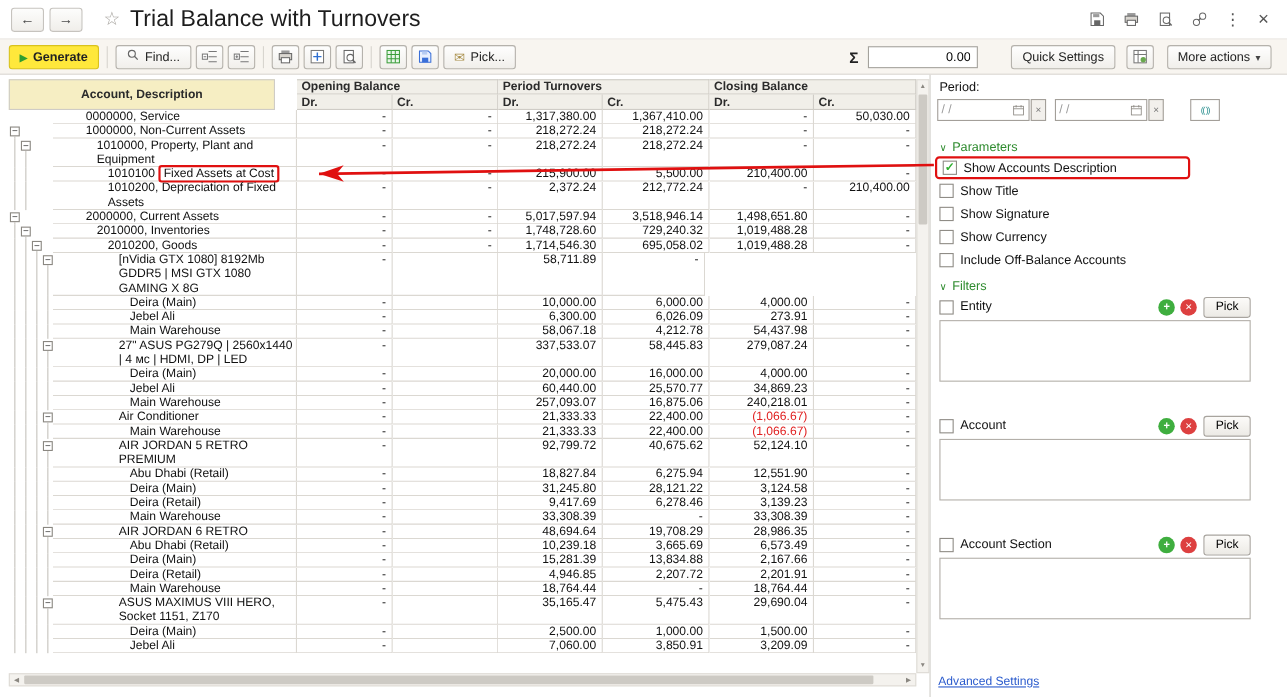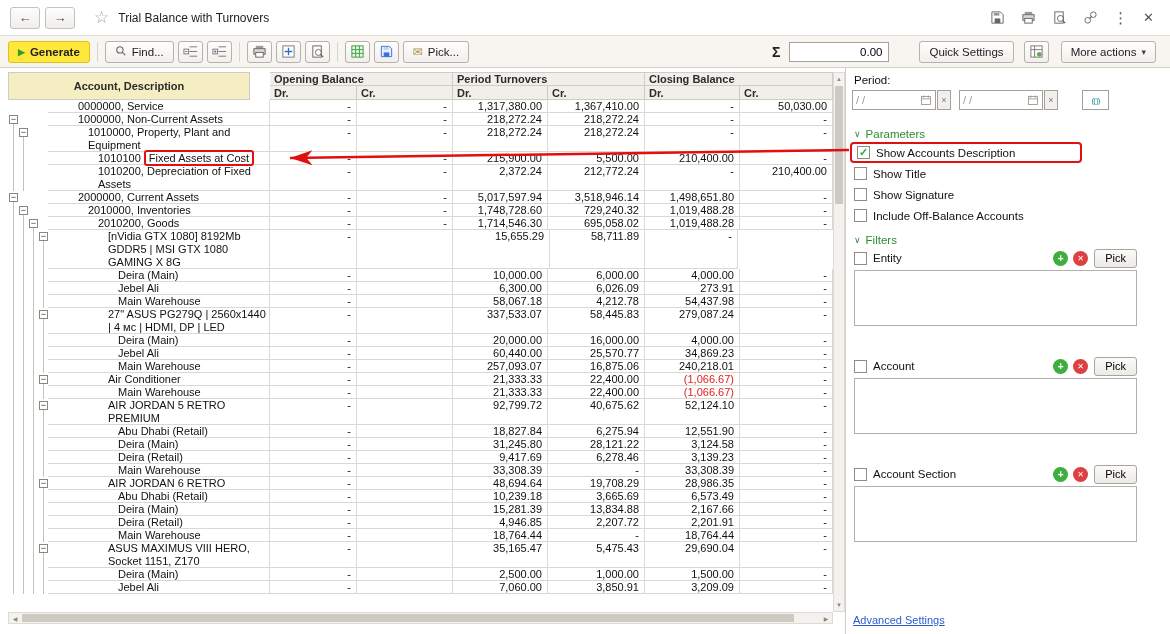--- a/index.html
+++ b/index.html
@@ -7,21 +7,21 @@
        font-family:"Liberation Sans", sans-serif;color:#111;}
   .app{position:relative;width:1170px;height:634px;background:#fff;}
 
   
   .titlebar{height:36px;box-sizing:border-box;display:flex;align-items:center;
             padding:0 16px 0 10px;background:#fff;border-bottom:1px solid #e3e0da;}
   .navbtn{width:30px;height:22px;border:1px solid #c6c3be;border-radius:3px;
           background:linear-gradient(#fdfdfc,#f0eeea);color:#4a4a4a;font-size:13px;
           margin-right:5px;display:flex;align-items:center;justify-content:center;cursor:default;}
   .star{margin:0 9px 0 14px;color:#a8a5a0;font-size:17px;}
-  .page-title{font-size:12px;color:#1d1d1d;}
+  .page-title{font-size:21px;color:#1d1d1d;}
   .tb-right{margin-left:auto;display:flex;align-items:center;gap:15px;color:#555;}
   .tb-ic{width:16px;height:16px;display:flex;align-items:center;justify-content:center;}
   .kebab{font-size:15px;color:#555;}
   .closex{font-size:13px;color:#555;}
 
   
   .toolbar{height:32px;box-sizing:border-box;background:#f8f5f0;border-bottom:1px solid #d5d2cc;
            display:flex;align-items:center;padding:0 14px 0 8px;gap:4px;font-size:11.5px;}
   .btn{height:22px;border:1px solid #b5b2ac;border-radius:3px;
        background:linear-gradient(#fefefe,#f1efeb);display:inline-flex;align-items:center;
@@ -401,21 +401,20 @@
                 <span class="tline" style="left: 15px;"></span>
                 <span class="tline" style="left: 25px;"></span>
                 <span class="tline below" style="left: 35px;"></span>
                 <span class="gbox" style="left: 31px;">−</span>
               </span>
     <span class="cell acct" style="padding-left: 60px;">
       <span class="albl">[nVidia GTX 1080] 8192Mb GDDR5 | MSI GTX 1080 GAMING X 8G</span>
     </span>
     <span class="cell num c1">-</span>
     <span class="cell num c2"></span>
-    <span class="cell num c4">15,655.29</span>
     <span class="cell num c5">58,711.89</span>
     <span class="cell num c6">-</span>
   </div>
             <div class="trow">
     <span class="gutter">
                 <span class="tline" style="left: 5px;"></span>
                 <span class="tline" style="left: 15px;"></span>
                 <span class="tline" style="left: 25px;"></span>
                 <span class="tline" style="left: 35px;"></span>
               </span>
@@ -846,20 +845,24 @@
           <div class="param-item">
     <span class="cb"></span>
     <span class="cb-label">Show Title</span>
   </div>
           <div class="param-item">
     <span class="cb"></span>
     <span class="cb-label">Show Signature</span>
   </div>
           <div class="param-item">
     <span class="cb"></span>
+    <span class="cb-label">Show Currency</span>
+  </div>
+          <div class="param-item">
+    <span class="cb"></span>
     <span class="cb-label">Include Off-Balance Accounts</span>
   </div>
         </div>
 
       <div class="sec-head mt6">
         <span class="chev">∨</span>
         <span>Filters</span>
       </div>
       <div id="filters">
           <div class="filter-group">

